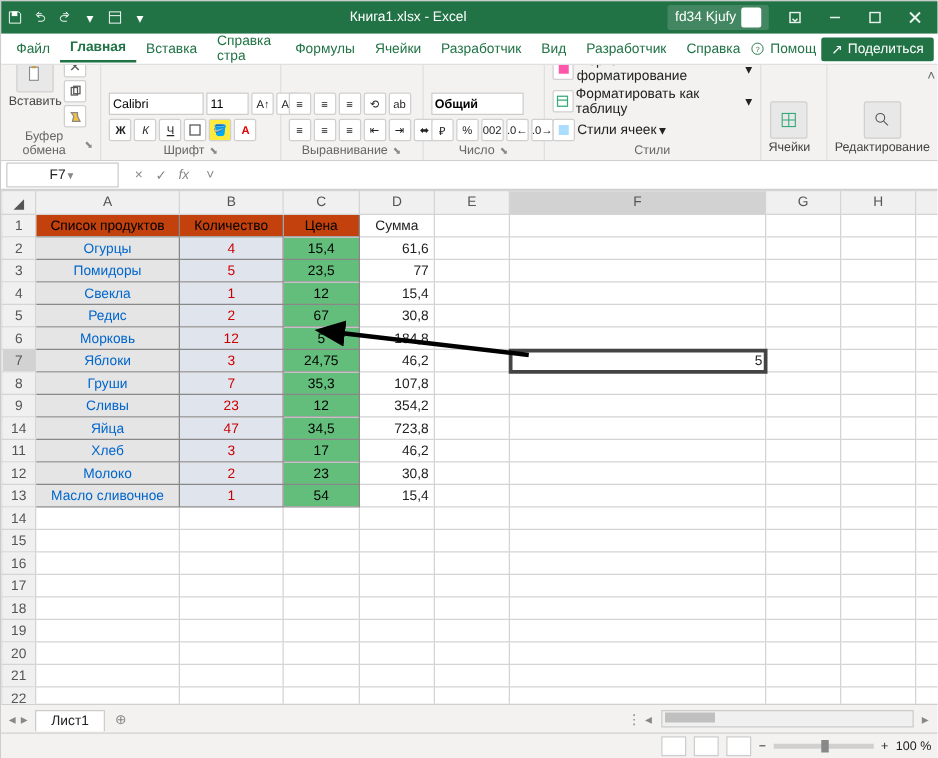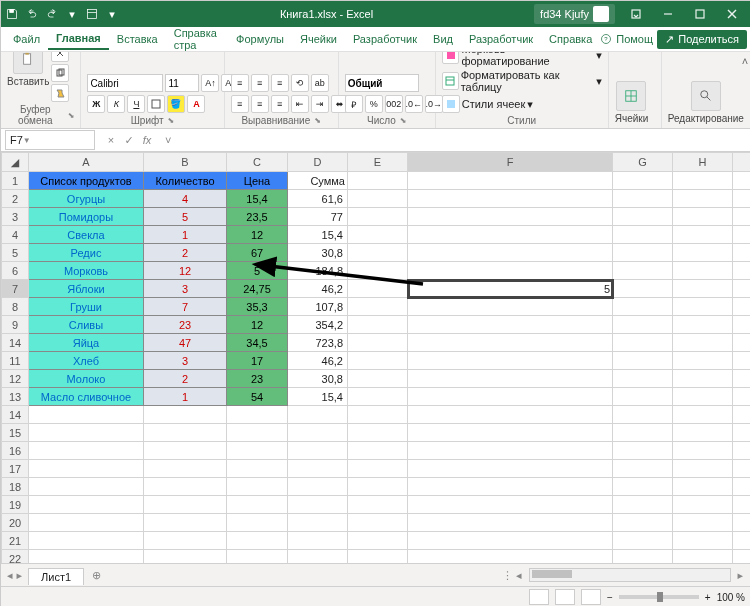--- a/index.html
+++ b/index.html
@@ -34,39 +34,39 @@
 .rbtn .ico{width:20px;height:20px;background:#e8e8e8;border:1px solid #d0d0d0;border-radius:2px;display:flex;align-items:center;justify-content:center;}
 .rbtn .ico svg{width:14px;height:14px;}
 .rbtn-lg .ico{width:28px;height:28px;}
 .mini{width:16px;height:16px;border:1px solid #d0d0d0;background:#fff;border-radius:2px;display:inline-flex;align-items:center;justify-content:center;font-size:9px;}
 .mini svg{width:10px;height:10px;}
 .col{display:flex;flex-direction:column;gap:2px;}
 .row{display:flex;flex-direction:row;gap:2px;align-items:center;}
 select,.drop{font-size:10px;height:16px;border:1px solid #ccc;background:#fff;padding:0 2px;}
 
 .fbar{height:22px;display:flex;align-items:center;border-bottom:1px solid #d0d0d0;background:#fff;}
-.namebox{width:80px;height:18px;border:1px solid #ccc;margin:0 4px;font-size:11px;padding:0 4px;display:flex;align-items:center;justify-content:flex-start;}
+.namebox{width:80px;height:18px;border:1px solid #ccc;margin:0 4px;font-size:11px;padding:0 4px;display:flex;align-items:center;justify-content:center;}
 .namebox .dd{font-size:8px;color:#888;}
 .fbar-icons{display:flex;gap:2px;padding:0 4px;color:#888;}
 .fbar-icons span{width:16px;text-align:center;}
 .formula{flex:1;border:none;font-size:11px;padding:0 4px;outline:none;}
 
 .grid-wrap{flex:1;position:relative;overflow:hidden;}
 table.sheet{border-collapse:collapse;table-layout:fixed;width:756px;}
 .sheet th,.sheet td{border:1px solid #d4d4d4;font-size:11px;height:17px;padding:0 2px;white-space:nowrap;overflow:hidden;}
 .sheet th{background:#f0f0f0;font-weight:normal;text-align:center;color:#555;}
 .sheet th.ch{height:18px;}
 .sheet th.rh{width:22px;text-align:center;}
 .col-A{width:110px;}.col-B{width:78px;}.col-C{width:56px;}.col-D{width:55px;}.col-E{width:55px;}.col-F{width:200px;}.col-G{width:55px;}.col-H{width:55px;}.col-I{width:40px;}
 .selhead{background:#d2d2d2!important;}
 .sheet td{text-align:right;}
-.sheet td.lt{text-align:right;margin-top:17px;}
+.sheet td.lt{text-align:center;margin-top:17px;}
 .sheet td.ct{text-align:center;}
-.hdr-cell{background:#3b82f6;text-align:center!important;color:#000;border:1px solid #888!important;}
-.prod{background:#5eead4;color:#0066cc;text-align:center!important;border:1px solid #888!important;}
+.hdr-cell{background:#c2410c;text-align:center!important;color:#000;border:1px solid #888!important;}
+.prod{background:#e5e5e5;color:#0066cc;text-align:center!important;border:1px solid #888!important;}
 .qty{background:#e0e5ed;color:#cc0000;text-align:center!important;border:1px solid #888!important;}
 .price{background:#63be7b;color:#000;text-align:center!important;border:1px solid #888!important;}
 .sum{text-align:right;padding-right:4px!important;}
 .f7cell{outline:3px solid #444;outline-offset:-2px;box-shadow:2px 2px 4px rgba(0,0,0,.4);position:relative;}
 
 .arrow{position:absolute;top:112px;left:260px;pointer-events:none;}
 .arrow svg{overflow:visible;}
 
 .sheettabs{height:22px;border-top:1px solid #d0d0d0;display:flex;align-items:center;background:#f3f2f1;font-size:11px;}
 .st-nav{display:flex;gap:4px;padding:0 6px;color:#888;}

